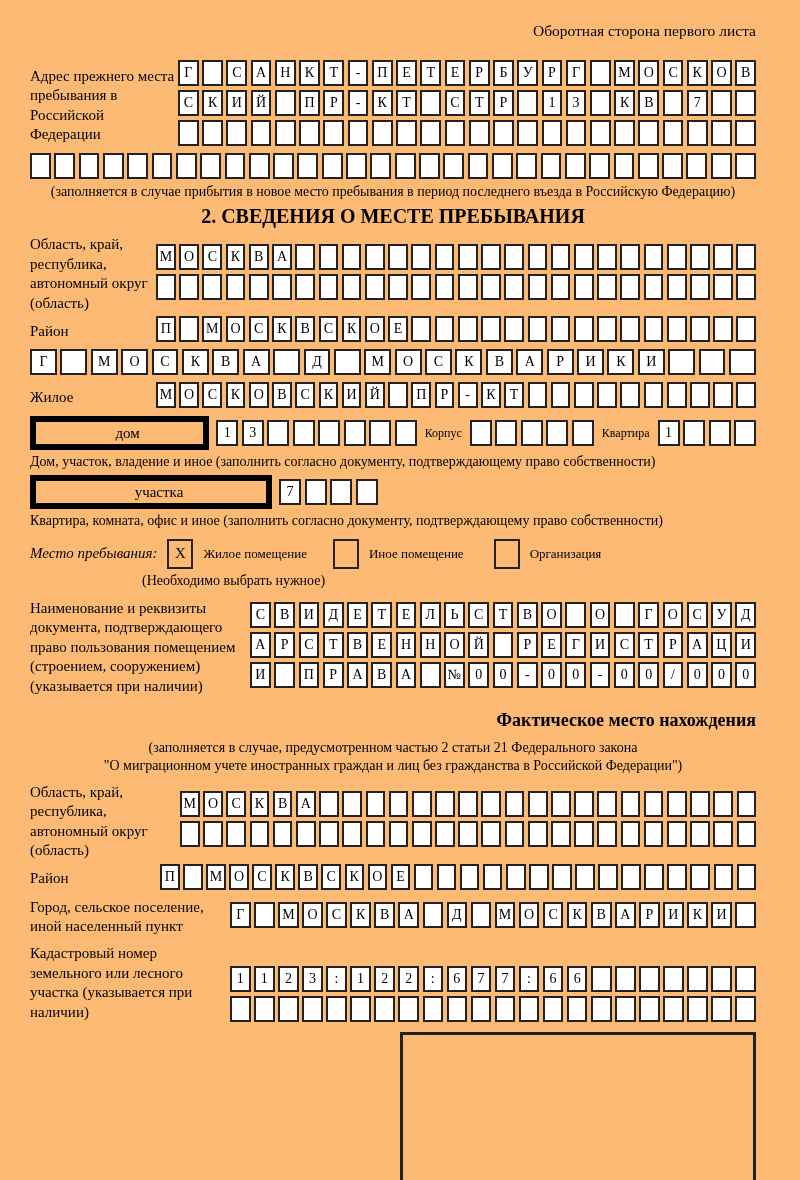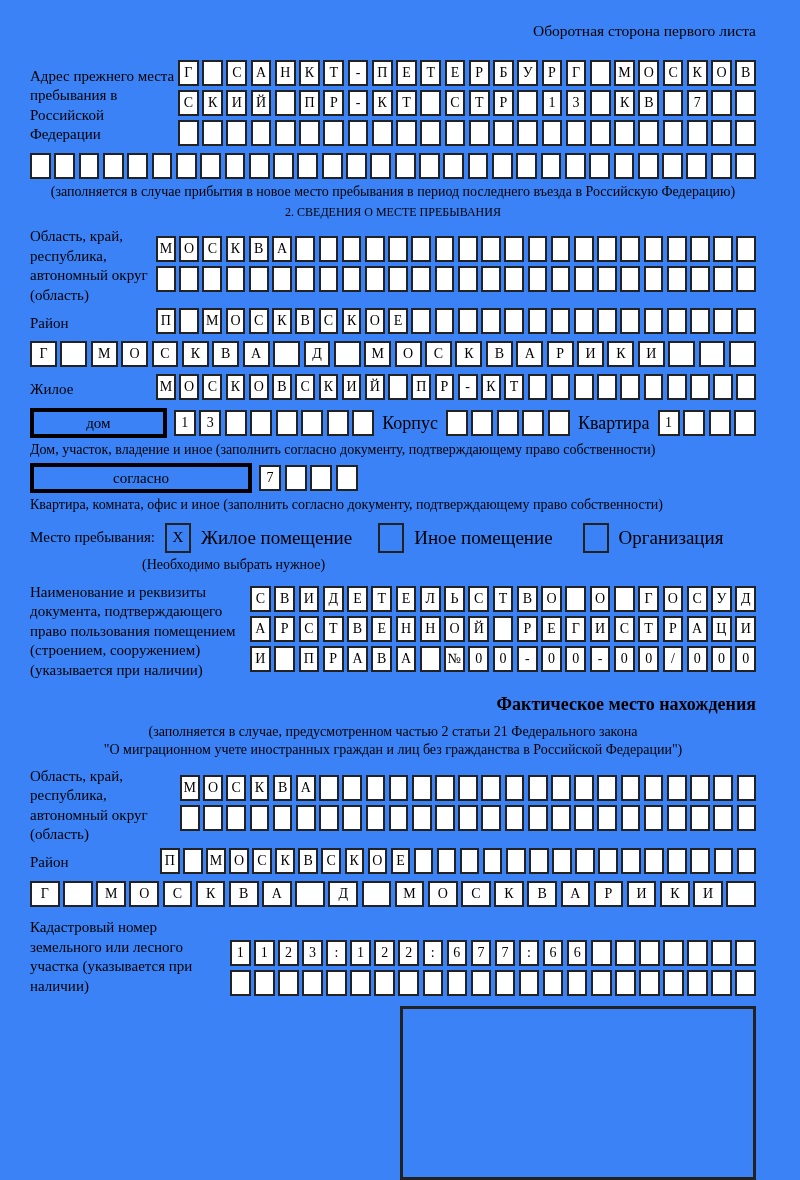--- a/index.html
+++ b/index.html
@@ -1,47 +1,47 @@
 <!DOCTYPE html>
 <html><head>
 <meta charset="utf-8">
 <style>
   html,body{margin:0;padding:0;background:#fff;}
   .page{
     position:relative;width:800px;height:1180px;box-sizing:border-box;
-    padding:6px 44px 0 30px;background:#3b82f6;color:#000;
+    padding:6px 44px 0 30px;background:#fdba74;color:#000;
     font-family:"Liberation Serif", serif;font-size:15px;overflow:hidden;
   }
   .back-note{text-align:right;font-size:15.5px;margin:16px 0 20px 0;}
-  .title{text-align:center;font-weight:normal;font-size:12px;margin:4px 0 6px 0;}
+  .title{text-align:center;font-weight:bold;font-size:20px;margin:4px 0 6px 0;}
   .subtitle{text-align:right;font-weight:bold;font-size:18px;margin:14px 0 8px 0;}
   .note{font-size:14px;line-height:1.3;}
   .center{text-align:center;}
   .field{display:flex;align-items:center;margin-bottom:3px;}
   .flabel{flex:0 0 var(--lw,148px);font-size:15px;line-height:1.3;padding-top:1px;}
   .rows{flex:1 1 auto;min-width:0;}
   .boxrow{display:flex;margin-bottom:4px;}
   .cell{
     flex:1 1 0;height:22px;border:2px solid #222;margin-right:3.5px;
     display:flex;align-items:center;justify-content:center;
     font-size:14px;line-height:22px;background:#fff;
   }
   .cell:last-child{margin-right:0;}
   .fullrow{width:100%;margin-top:1px;}
   .grp{display:flex;}
   .grp .cell{flex:0 0 18px;}
   .inline-row{display:flex;align-items:center;margin:4px 0 3px 0;}
-  .widebox{border:4px solid #000000;height:22px;display:flex;align-items:center;justify-content:center;font-size:15px;}
-  .ilabel{padding:0 8px;font-size:18px;white-space:nowrap;}
+  .widebox{border:6px solid #000000;height:22px;display:flex;align-items:center;justify-content:center;font-size:15px;padding-left:16px;}
+  .ilabel{padding:0 8px;font-size:12px;white-space:nowrap;}
   .chk{
     flex:0 0 22px;width:22px;height:26px;border:2px solid #222;margin:0 10px;
     display:flex;align-items:center;justify-content:center;font-size:15px;
   }
-  .opt{font-size:19px;white-space:nowrap;}
-  .mesto-label{font-size:15px;white-space:nowrap;}
+  .opt{font-size:13px;white-space:nowrap;}
+  .mesto-label{font-size:15px;white-space:nowrap;font-style:italic;}
   .stamp-wrap{margin-left:352px;width:392px;margin-top:6px;}
   .stamp-box{width:356px;height:174px;border:3px solid #222;margin:0 auto;box-sizing:border-box;}
 </style>
 </head>
 <body>
 
 <div class="page">
 
   <div class="back-note">Оборотная сторона первого листа</div>
 
@@ -349,21 +349,21 @@
     <div class="grp">
         <span class="cell">1</span>
         <span class="cell"></span>
         <span class="cell"></span>
         <span class="cell"></span>
       </div>
   </div>
   <div class="note">Дом, участок, владение и иное (заполнить согласно документу, подтверждающему право собственности)</div>
 
   <div class="inline-row">
-    <div class="widebox" style="width:214px">согласно</div>
+    <div class="widebox" style="width:214px">участка</div>
     <div class="grp" style="margin-left:7px">
         <span class="cell">7</span>
         <span class="cell"></span>
         <span class="cell"></span>
         <span class="cell"></span>
       </div>
   </div>
   <div class="note">Квартира, комната, офис и иное (заполнить согласно документу, подтверждающему право собственности)</div>
 
   <div class="inline-row" style="margin-top:8px">
@@ -544,20 +544,21 @@
           <span class="cell"></span>
           <span class="cell"></span>
           <span class="cell"></span>
           <span class="cell"></span>
           <span class="cell"></span>
         </div>
     </div>
   </div>
 
   <div class="field" style="--lw:200px">
+    <div class="flabel">Город, сельское поселение, иной населенный пункт</div>
     <div class="rows">
       <div class="boxrow">
           <span class="cell">Г</span>
           <span class="cell"></span>
           <span class="cell">М</span>
           <span class="cell">О</span>
           <span class="cell">С</span>
           <span class="cell">К</span>
           <span class="cell">В</span>
           <span class="cell">А</span>

